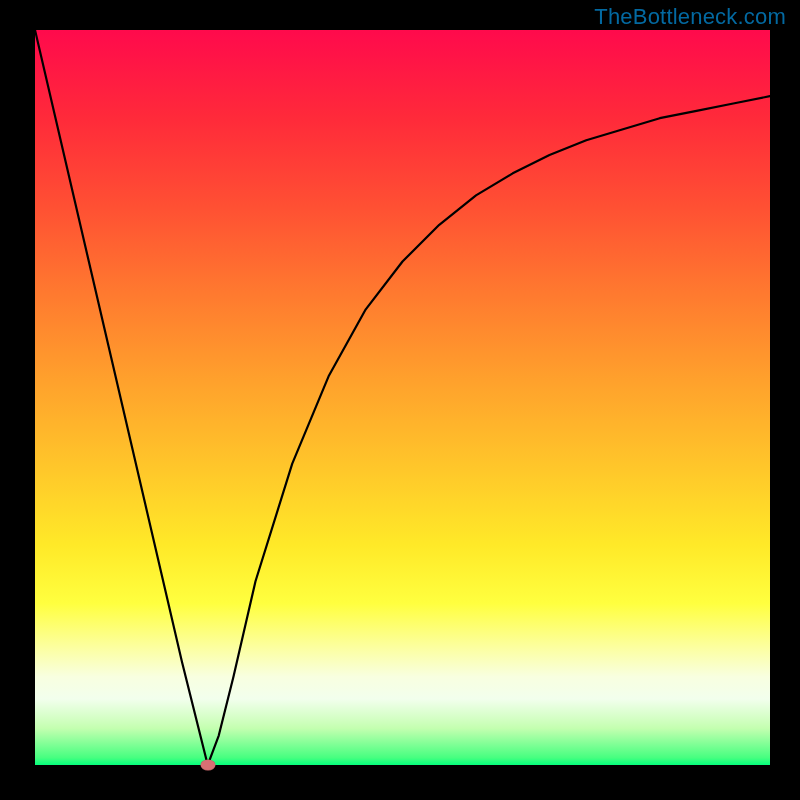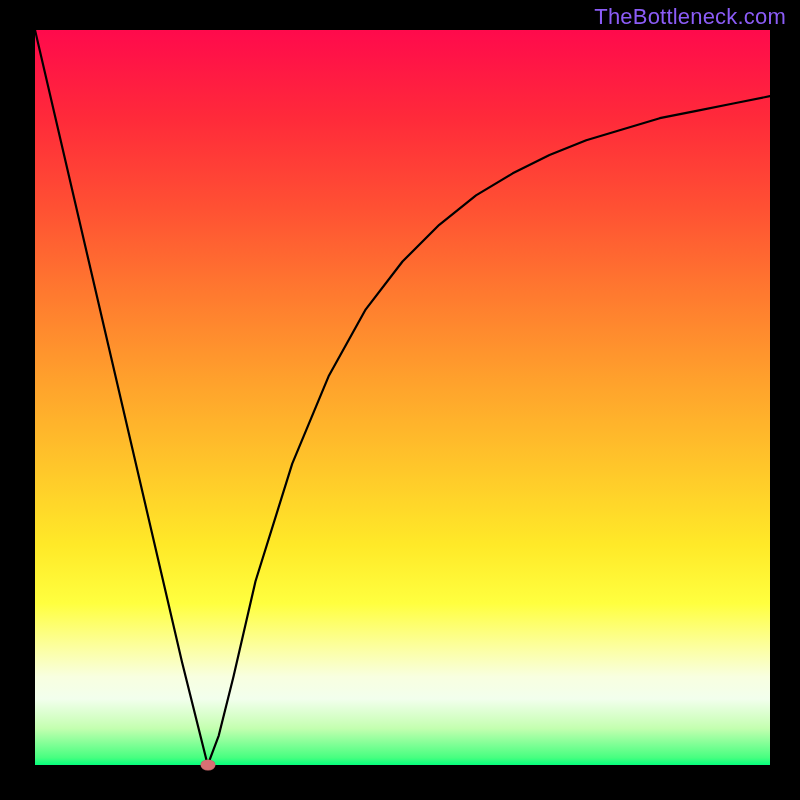--- a/index.html
+++ b/index.html
@@ -14,21 +14,21 @@
   .frame {
     position: relative;
     width: 800px;
     height: 800px;
     box-sizing: border-box;
   }
   .watermark {
     position: absolute;
     top: 4px;
     right: 14px;
-    color: #8b5cf6;
+    color: #0369a1;
     font-size: 22px;
     font-weight: 400;
     letter-spacing: 0.2px;
     z-index: 10;
   }
   .plot-area {
     position: absolute;
     left: 35px;
     top: 30px;
     width: 735px;

